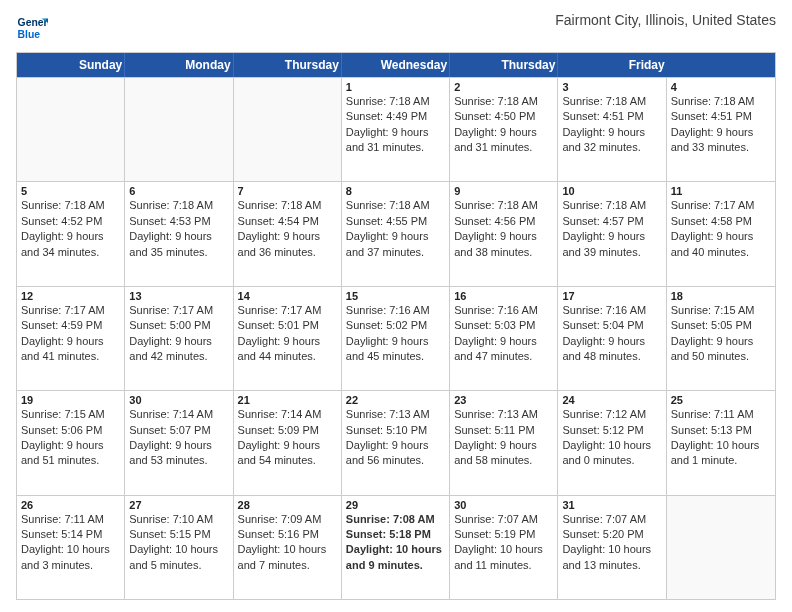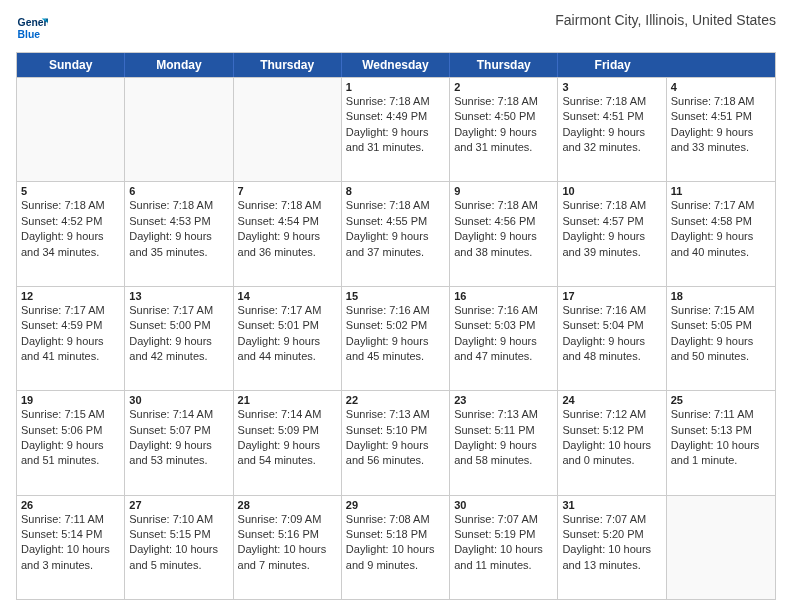--- a/index.html
+++ b/index.html
@@ -52,21 +52,21 @@
     }
     .cal-header-row {
       display: grid;
       grid-template-columns: repeat(7, 1fr);
       background: #2255a4;
     }
     .cal-header-cell {
       color: #fff;
       font-size: 12px;
       font-weight: bold;
-      text-align: center;
+      text-align: right;
       padding: 5px 2px;
       border-right: 1px solid #3a6bc4;
     }
     .cal-header-cell:last-child {
       border-right: none;
     }
     .cal-body {
       flex: 1;
       display: flex;
       flex-direction: column;
@@ -335,21 +335,21 @@
           </div>
           <div class="cal-cell">
             <span class="day-num">28</span>
             <div class="day-info" style="white-space: pre-line;">Sunrise: 7:09 AM
 Sunset: 5:16 PM
 Daylight: 10 hours
 and 7 minutes.</div>
           </div>
           <div class="cal-cell">
             <span class="day-num">29</span>
-            <div class="day-info" style="white-space: pre-line;">Sunrise: 7:08 AM
+            <div class="day-info" style="white-space: pre-line; font-weight: bold;">Sunrise: 7:08 AM
 Sunset: 5:18 PM
 Daylight: 10 hours
 and 9 minutes.</div>
           </div>
           <div class="cal-cell">
             <span class="day-num">30</span>
             <div class="day-info" style="white-space: pre-line;">Sunrise: 7:07 AM
 Sunset: 5:19 PM
 Daylight: 10 hours
 and 11 minutes.</div>

